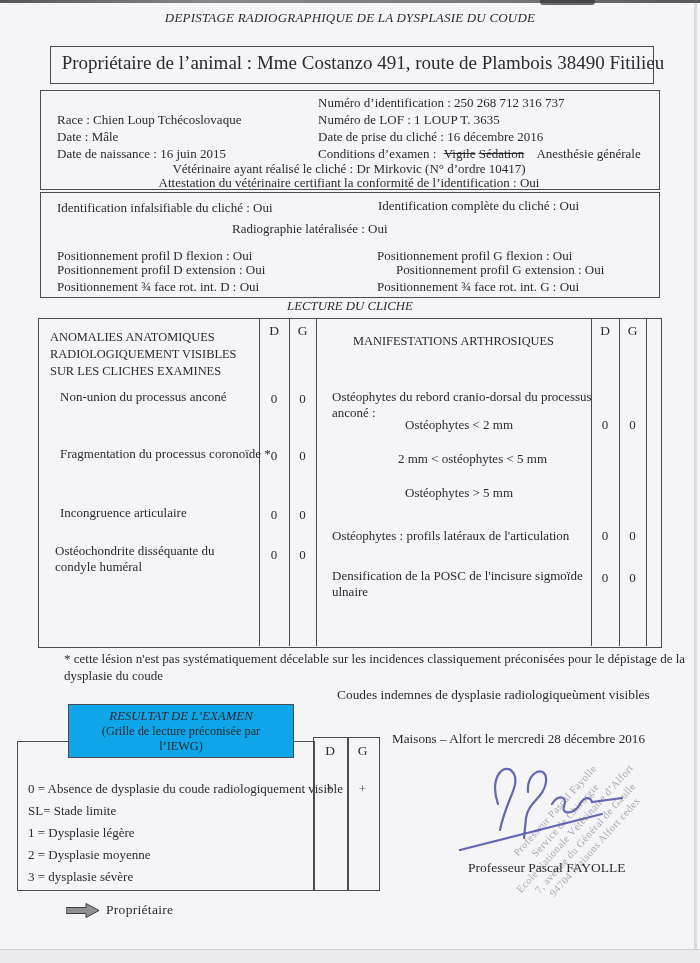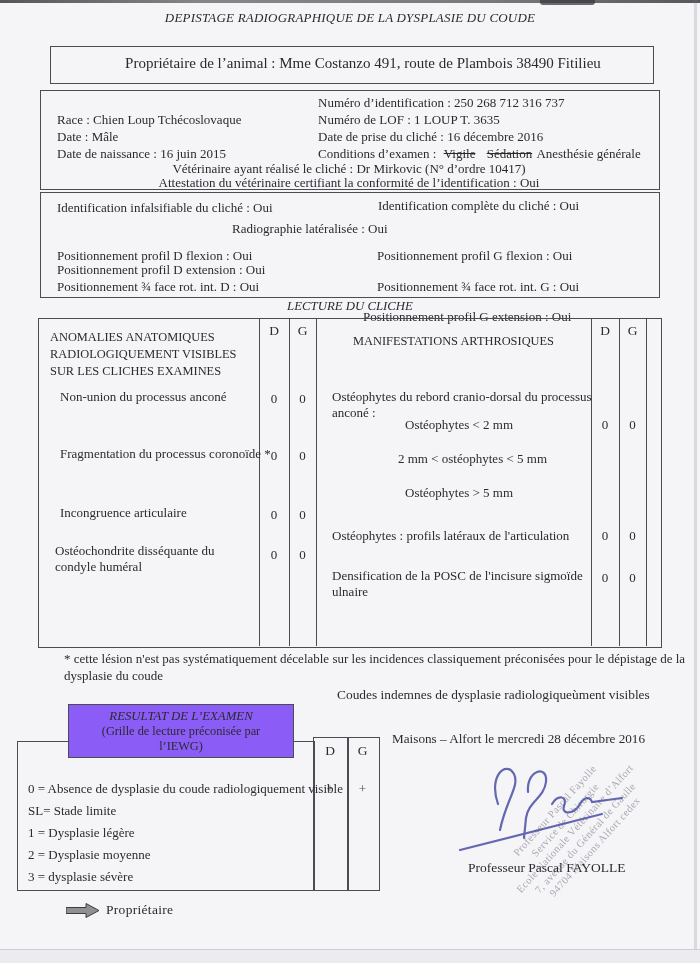--- a/index.html
+++ b/index.html
@@ -24,46 +24,46 @@
 <div class="page">
 
   <div class="abs" style="left:0;top:0;width:700px;height:3px;opacity:.8;background:linear-gradient(to right,#2e2e33,#6a6a70 30%,#59595f 70%,#2f2f35);"></div>
   <div class="abs" style="left:540px;top:0;width:55px;height:5px;background:#3a3a40;opacity:.75;border-radius:0 0 3px 3px;"></div>
   <div class="abs" style="left:694px;top:0;width:3px;height:963px;background:rgba(120,120,135,.22);"></div>
   <div class="abs" style="left:0;top:949px;width:700px;height:14px;background:#ebebf0;border-top:1px solid #cdcdd6;"></div>
 
   <div class="abs t b i c" style="left:0;top:10px;width:700px;font-size:13px;letter-spacing:.2px;">DEPISTAGE RADIOGRAPHIQUE DE LA DYSPLASIE DU COUDE</div>
 
   <div class="box" style="left:50px;top:46px;width:602px;height:36px;border-width:1.5px;"></div>
-  <div class="abs t c" style="left:50px;top:55px;width:626px;font-size:15px;">Propriétaire de l’animal : Mme Costanzo 491, route de Plambois 38490 Fitilieu</div>
+  <div class="abs t c" style="left:50px;top:55px;width:626px;font-size:19px;">Propriétaire de l’animal : Mme Costanzo 491, route de Plambois 38490 Fitilieu</div>
 
   <div class="box" style="left:40px;top:90px;width:618px;height:98px;"></div>
   <div class="abs t" style="left:57px;top:112px;">Race : Chien Loup Tchécoslovaque</div>
   <div class="abs t" style="left:57px;top:129px;">Date : Mâle</div>
   <div class="abs t" style="left:57px;top:146px;">Date de naissance : 16 juin 2015</div>
   <div class="abs t" style="left:318px;top:95px;">Numéro d’identification : 250 268 712 316 737</div>
   <div class="abs t" style="left:318px;top:112px;">Numéro de LOF : 1 LOUP T. 3635</div>
   <div class="abs t" style="left:318px;top:129px;">Date de prise du cliché : 16 décembre 2016</div>
   <div class="abs t" style="left:318px;top:146px;">
     <span>Conditions d’examen :</span>
     <span class="strike" style="margin-left:4px;">Vigile</span>
-    <span class="strike" style="margin-left:8px;">Sédation</span>
-    <span style="margin-left:1px;">Anesthésie générale</span>
+    <span class="strike" style="">Sédation</span>
+    <span style="margin-left:9px;">Anesthésie générale</span>
   </div>
   <div class="abs t c" style="left:40px;top:161px;width:618px;">Vétérinaire ayant réalisé le cliché : Dr Mirkovic (N° d’ordre 10417)</div>
   <div class="abs t c" style="left:40px;top:175px;width:618px;">Attestation du vétérinaire certifiant la conformité de l’identification : Oui</div>
 
   <div class="box" style="left:40px;top:192px;width:618px;height:104px;"></div>
   <div class="abs t" style="left:57px;top:200px;">Identification infalsifiable du cliché : Oui</div>
   <div class="abs t" style="left:378px;top:198px;">Identification complète du cliché : Oui</div>
   <div class="abs t" style="left:232px;top:221px;">Radiographie latéralisée : Oui</div>
   <div class="abs t" style="left:57px;top:248px;">Positionnement profil D flexion : Oui</div>
   <div class="abs t" style="left:377px;top:248px;">Positionnement profil G flexion : Oui</div>
   <div class="abs t" style="left:57px;top:262px;">Positionnement profil D extension : Oui</div>
-  <div class="abs t" style="left:363px;top:262px;margin-top:47px;">Positionnement profil G extension : Oui</div>
+  <div class="abs t" style="left:396px;top:262px;">Positionnement profil G extension : Oui</div>
   <div class="abs t" style="left:57px;top:279px;">Positionnement ¾ face rot. int. D : Oui</div>
   <div class="abs t" style="left:377px;top:279px;">Positionnement ¾ face rot. int. G :  Oui</div>
 
   <div class="abs t b i c" style="left:0;top:298px;width:700px;font-size:12.8px;">LECTURE DU CLICHE</div>
 
   <div class="box" style="left:38px;top:318px;width:622px;height:328px;border-width:1.3px;"></div>
   <div class="vline" style="left:259px;top:318px;height:328px;"></div>
   <div class="vline" style="left:289px;top:318px;height:328px;"></div>
   <div class="vline" style="left:316px;top:318px;height:328px;"></div>
   <div class="vline" style="left:591px;top:318px;height:328px;"></div>
@@ -116,21 +116,21 @@
   <div class="abs zero c" style="left:619px;top:570px;width:27px;">0</div>
 
   <div class="abs t" style="left:64px;top:651px;">* cette lésion n'est pas systématiquement décelable sur les incidences classiquement préconisées pour le dépistage de la</div>
   <div class="abs t" style="left:64px;top:668px;">dysplasie du coude</div>
 
   <div class="abs t" style="left:337px;top:687px;font-size:13.4px;">Coudes indemnes de dysplasie radiologiqueùment visibles</div>
 
   <div class="box" style="left:17px;top:741px;width:296px;height:148px;"></div>
   <div class="box" style="left:313px;top:737px;width:34px;height:152px;"></div>
   <div class="box" style="left:347px;top:737px;width:31px;height:152px;"></div>
-  <div class="box" style="left:68px;top:704px;width:224px;height:52px;border-width:1.5px;background:#8b5cf6;z-index:2;">
+  <div class="box" style="left:68px;top:704px;width:224px;height:52px;border-width:1.5px;background:#0ea5e9;z-index:2;">
     <div class="t b i c" style="margin-top:3px;font-size:12.8px;">RESULTAT DE L’EXAMEN</div>
     <div class="t b c" style="font-size:12.3px;line-height:15px;">(Grille de lecture préconisée par</div>
     <div class="t b c" style="font-size:12.3px;line-height:15px;">l’IEWG)</div>
   </div>
   <div class="abs t b c" style="left:313px;top:743px;width:34px;font-size:13.5px;">D</div>
   <div class="abs t b c" style="left:347px;top:743px;width:31px;font-size:13.5px;">G</div>
   <div class="abs zero c" style="left:313px;top:781px;width:34px;color:#4d4d55;">+</div>
   <div class="abs zero c" style="left:347px;top:781px;width:31px;color:#4d4d55;">+</div>
   <div class="abs t" style="left:28px;top:781px;">0 = Absence de dysplasie du coude radiologiquement visible</div>
   <div class="abs t" style="left:28px;top:803px;">SL= Stade limite</div>

